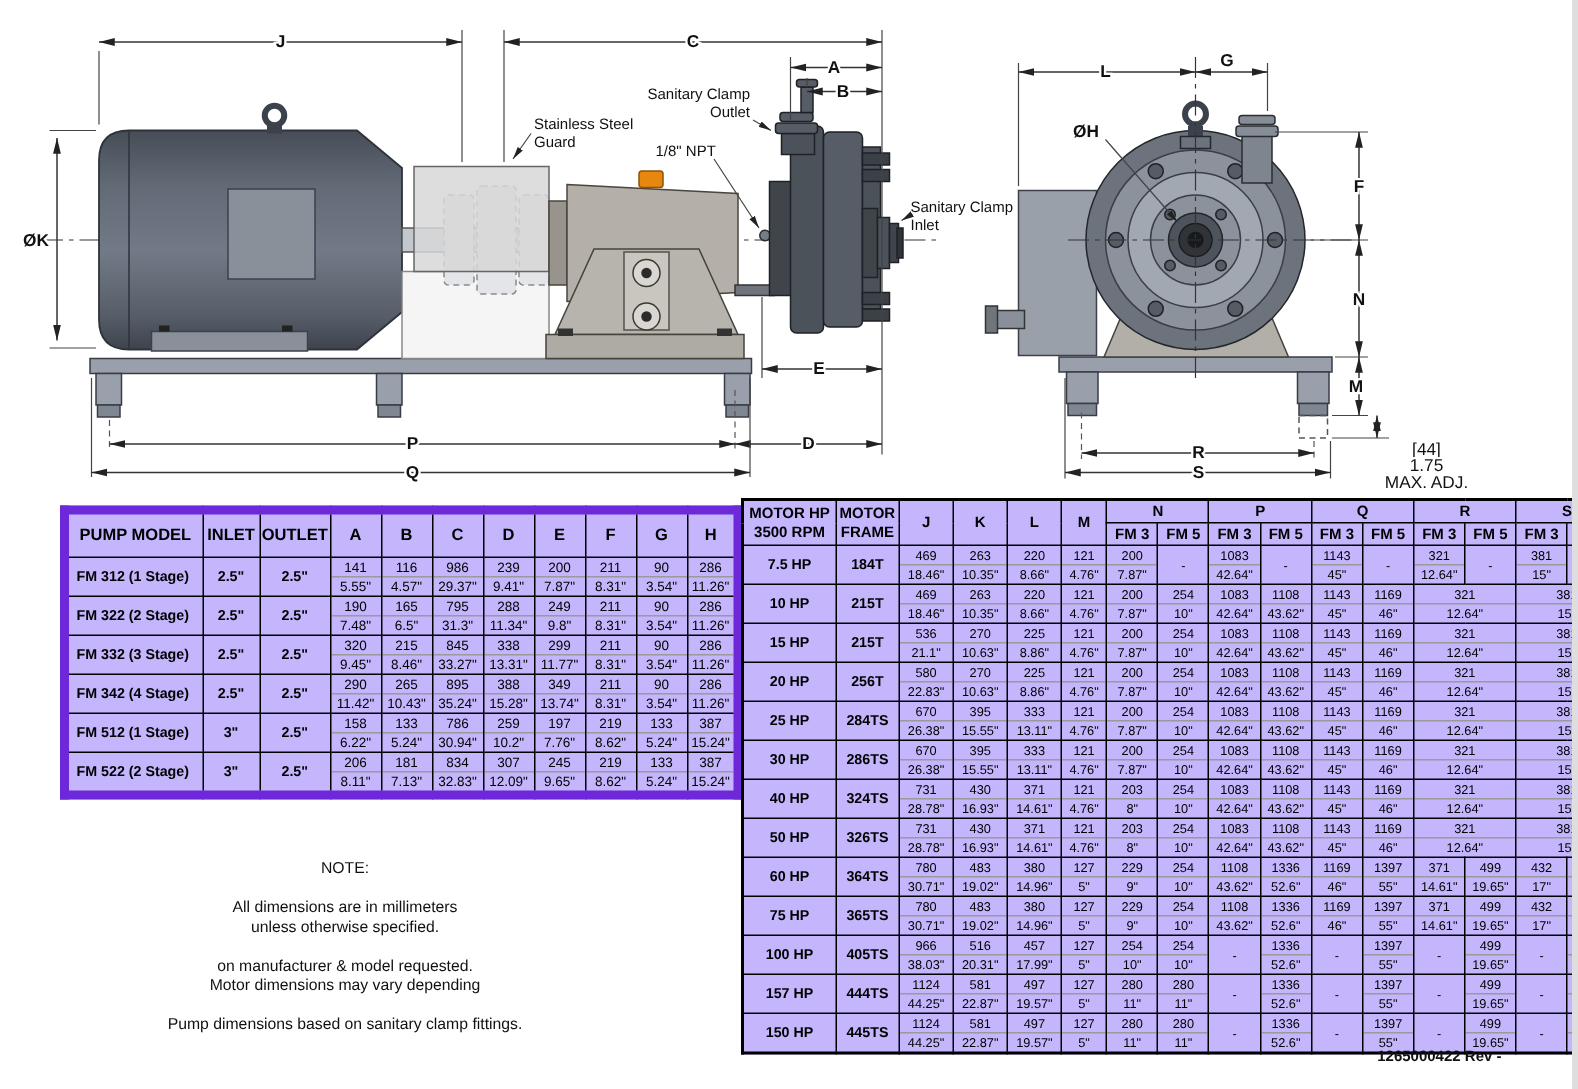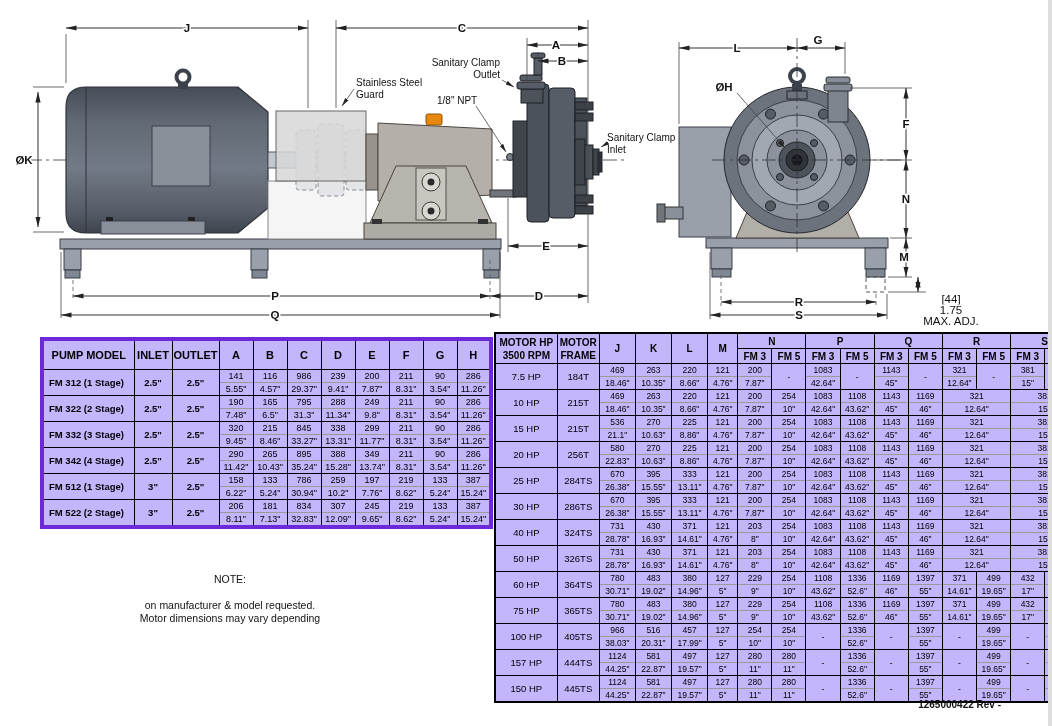--- a/index.html
+++ b/index.html
@@ -9,32 +9,32 @@
   svg text{font-family:"Liberation Sans",sans-serif;}
   .dimtext{font-size:11.5px;fill:#111;text-anchor:middle;paint-order:stroke;stroke:#fff;stroke-width:3px;font-weight:bold;}
   .calltext{font-size:10px;fill:#111;}
   .dline{stroke:#333;stroke-width:1;}
   .eline{stroke:#444;stroke-width:0.8;}
   .dashline{stroke:#555;stroke-width:0.8;stroke-dasharray:4 3;}
   .cline{stroke:#333;stroke-width:0.8;stroke-dasharray:14 4 3 4;}
 
   table{border-collapse:collapse;table-layout:fixed;background:#c4b5fd;margin-left:32px;}
   td,th{border:1px solid #000;text-align:center;padding:0;overflow:hidden;white-space:nowrap;vertical-align:middle;}
-  #pump-table{position:absolute;left:8px;top:337px;width:450px;border:4px solid #6d28d9;}
+  #pump-table{position:absolute;left:8px;top:337px;width:450px;border:6px solid #6d28d9;}
   #pump-table th{height:28px;font-size:11px;}
   #pump-table td{font-size:9.5px;}
   #pump-table td.model{text-align:left;padding-left:5px;font-weight:bold;font-size:9.5px;}
   #pump-table td.io{font-weight:bold;}
   .mm,.in{line-height:12px;height:12px;font-size:9px;}
   .in{border-top:1px solid #9a9a9a;}
   #motor-table{position:absolute;left:462px;top:332px;width:586px;border:2px solid #000;}
   #motor-table th{font-size:10px;line-height:13px;height:14px;}
   #motor-table th .h2{display:block;line-height:13px;}
   #motor-table td{font-size:8.5px;}
-  #motor-table td.hp,#motor-table td.frame{font-weight:normal;font-size:9.5px;text-align:center;}
+  #motor-table td.hp,#motor-table td.frame{font-weight:bold;font-size:9.5px;text-align:center;}
   #motor-table .mm,#motor-table .in{line-height:12px;height:12px;font-size:8.5px;}
   td.dash{font-size:10px;}
 
   #note{position:absolute;left:30px;top:553px;width:400px;text-align:center;font-size:10.5px;color:#111;}
   #note .nt{margin-bottom:14px;margin-top:20px;}
   #note .np{margin-bottom:13px;line-height:13px;}
   #docnum{position:absolute;left:815px;top:699px;width:186px;text-align:right;font-size:10px;color:#111;font-weight:bold;}
 </style>
 </head>
 <body>
@@ -524,22 +524,29 @@
           </td>
         </tr>
       </tbody>
 </table>
 
 
 <div id="note">
   <div class="nt">NOTE:</div>
   <div>
         <div class="np">
+          <div>All dimensions are in millimeters</div>
+          <div>unless otherwise specified.</div>
+        </div>
+        <div class="np">
           <div>on manufacturer &amp; model requested.</div>
           <div>Motor dimensions may vary depending</div>
+        </div>
+        <div class="np">
+          <div>Pump dimensions based on sanitary clamp fittings.</div>
         </div>
       </div>
 </div>
 
 
 <table id="motor-table">
   <colgroup>
     <col style="width:62px">
         <col style="width:42px">
         <col style="width:36px">

